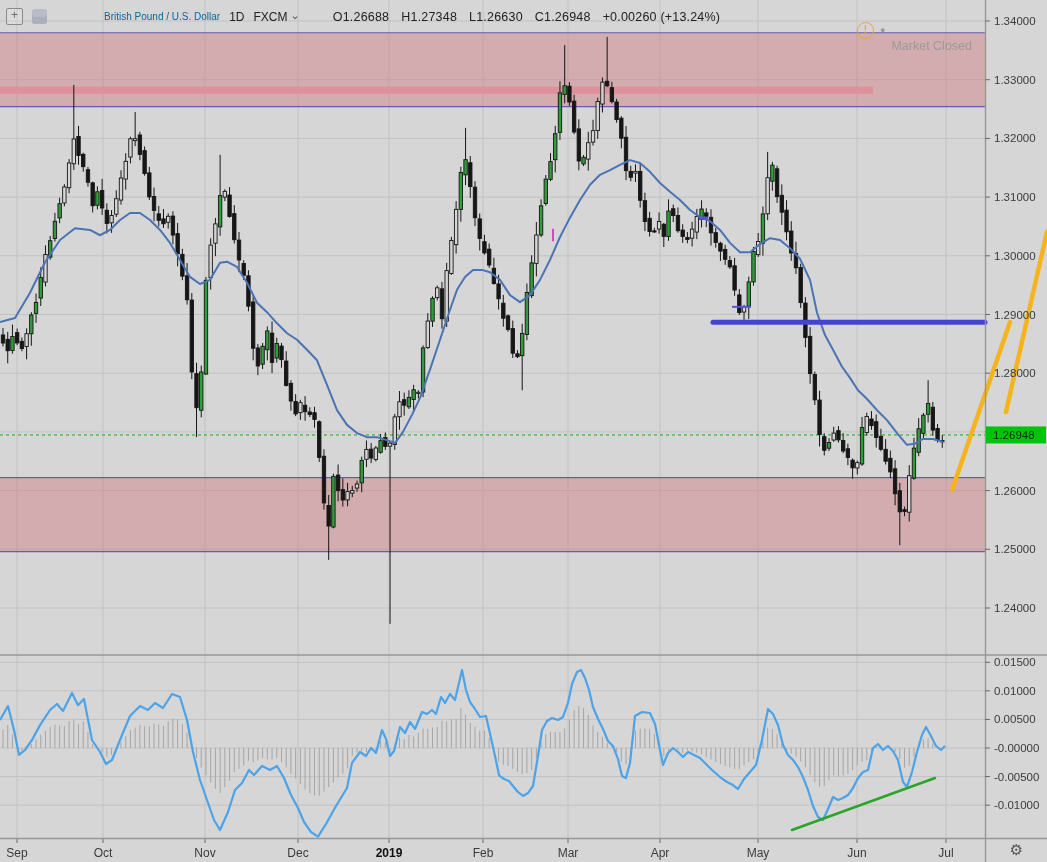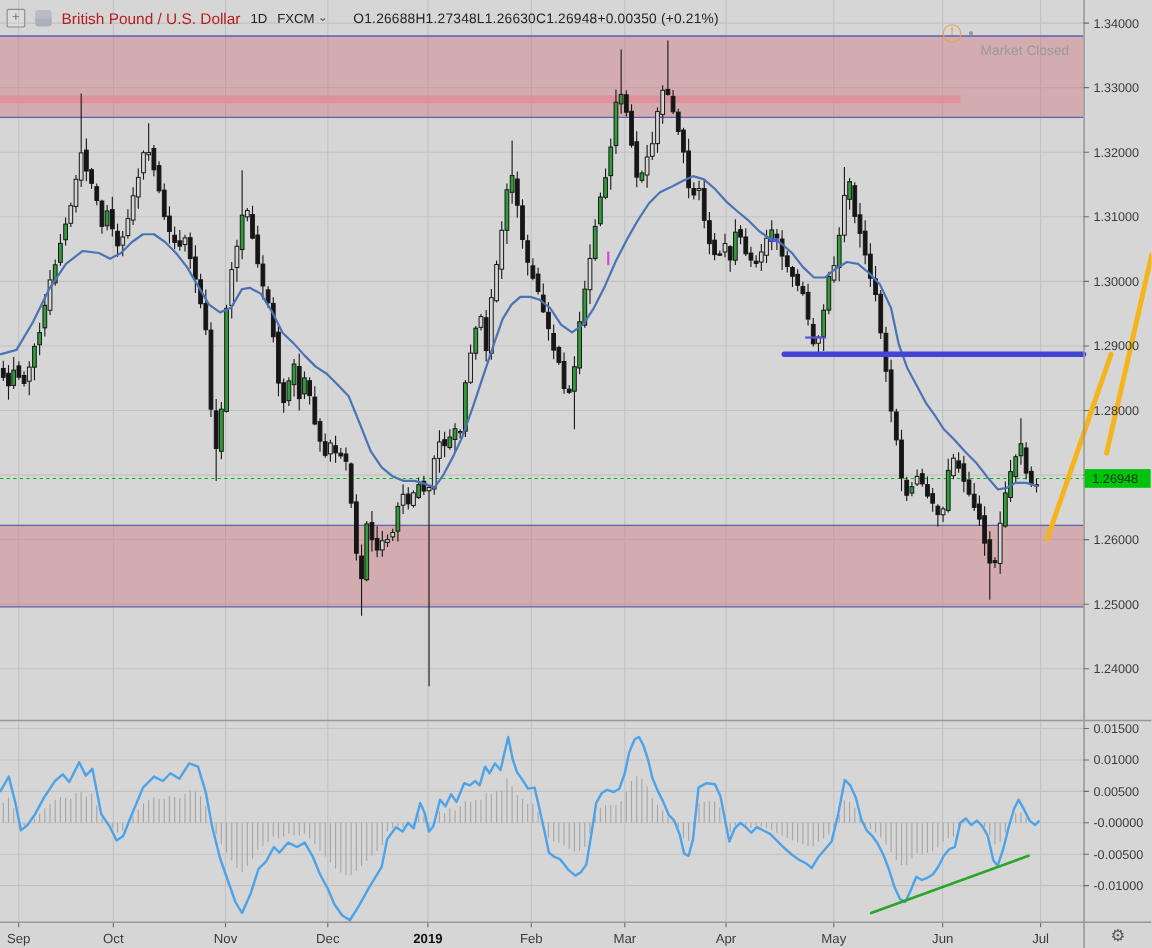--- a/index.html
+++ b/index.html
@@ -4,24 +4,24 @@
 <style>
   html,body{margin:0;padding:0;background:#d6d6d6;width:1047px;height:862px;overflow:hidden;
     font-family:"Liberation Sans",sans-serif;}
   #stage{position:relative;width:1047px;height:862px;background:#d6d6d6;}
   #chart-svg{position:absolute;left:0;top:0;}
   .header{position:absolute;left:6px;top:8px;display:flex;align-items:center;gap:9px;
     color:#1d1d1d;font-size:13.5px;white-space:nowrap;z-index:5;}
   .plusbox{width:15px;height:15px;border:1px solid #8a8a8a;color:#6f6f6f;font-size:12px;
     line-height:13px;text-align:center;border-radius:2px;background:rgba(255,255,255,.15);}
   .flag{width:15px;height:15px;background:#b9bcc6;border-radius:3px;box-shadow:inset 0 -7px 0 #aab0bc;}
-  .title{font-size:14px;color:#b91c1c;}
+  .title{font-size:10px;color:#0369a1;margin-left:48px;}
   .interval,.exchange{font-size:12px;color:#222;}
   .caret{color:#555;font-size:11px;margin-left:-6px;transform:translateY(-1px);}
-  .ohlc{display:flex;font-size:12.5px;color:#222;margin-left:14px;letter-spacing:.2px;}
+  .ohlc{display:flex;gap:12px;font-size:12.5px;color:#222;margin-left:24px;letter-spacing:.2px;}
   .mkt{position:absolute;right:75px;top:7px;display:flex;align-items:center;gap:6px;z-index:5;}
   .warn{width:15px;height:15px;border-radius:50%;border:1.6px solid #eda24a;color:#eda24a;
     font-size:10px;font-weight:bold;text-align:center;line-height:14px;}
   .mkt-txt{color:#9a9a9a;font-size:12.5px;margin-top:32px;}
   .mkt-dot{color:#9a9a9a;font-size:9px;}
   .gear{position:absolute;right:24px;bottom:3px;color:#555;font-size:15px;z-index:5;cursor:pointer;}
   text{font-family:"Liberation Sans",sans-serif;}
 </style>
 </head>
 <body>
@@ -750,21 +750,21 @@
     <span class="flag"></span>
     <span class="title">British Pound / U.S. Dollar</span>
     <span class="interval">1D</span>
     <span class="exchange">FXCM</span>
     <span class="caret">⌄</span>
     <span class="ohlc">
       <span>O1.26688</span>
       <span>H1.27348</span>
       <span>L1.26630</span>
       <span>C1.26948</span>
-      <span>+0.00350 (+0.21%)</span>
+      <span>+0.00260 (+13.24%)</span>
     </span>
   </div>
 
   <div class="mkt">
     <span class="warn">!</span>
     <span class="mkt-dot">●</span>
     <span class="mkt-txt">Market Closed</span>
   </div>
 
   <div class="gear">⚙</div>

